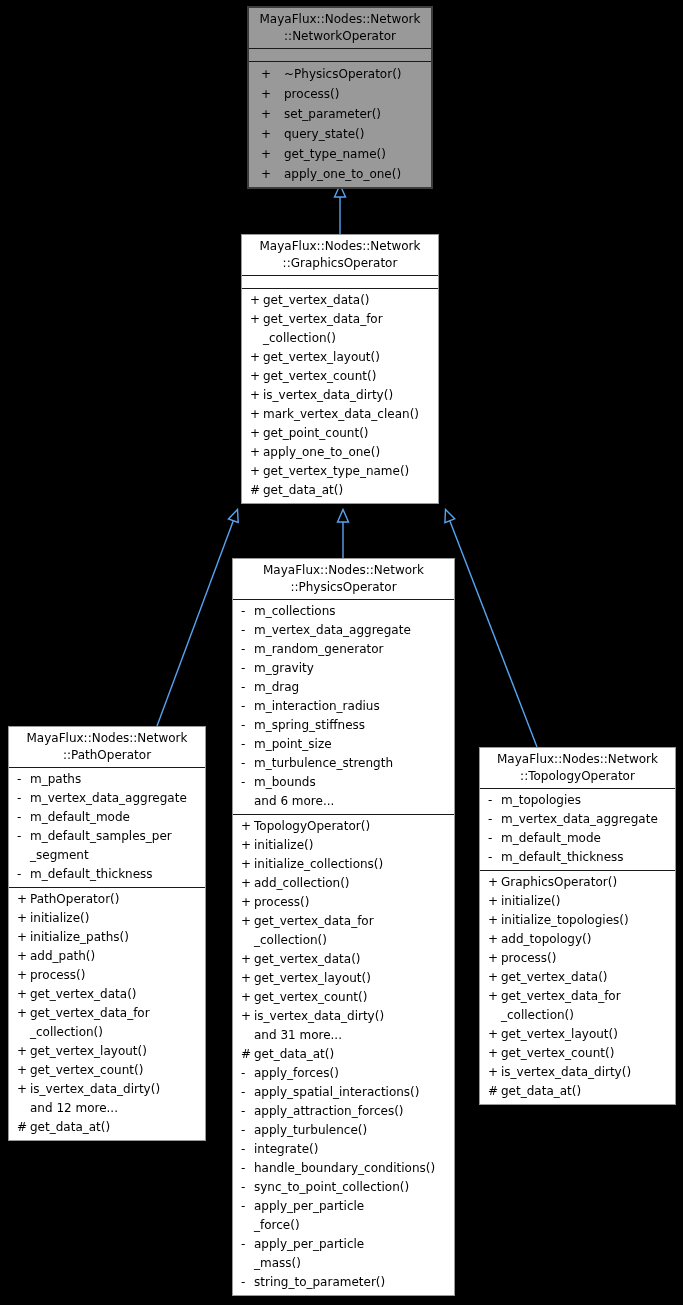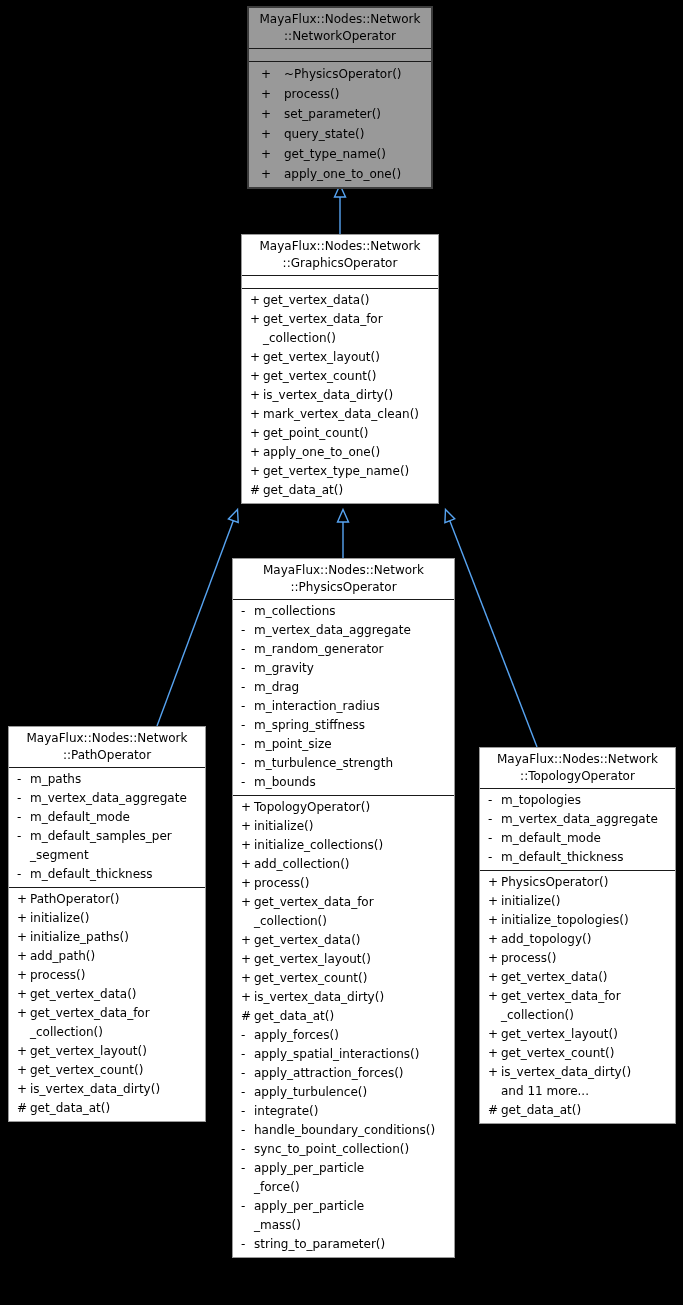--- a/index.html
+++ b/index.html
@@ -262,20 +262,24 @@
         <div class="member-row">
           <span class="pfx">-</span>
           <span class="lbl">m_turbulence_strength</span>
         </div>
 
         <div class="member-row">
           <span class="pfx">-</span>
           <span class="lbl">m_bounds</span>
         </div>
 
+        <div class="member-row">
+          <span class="pfx"></span>
+          <span class="lbl">and 6 more...</span>
+        </div>
       </div>
     <div class="sec methods">
 
         <div class="member-row">
           <span class="pfx">+</span>
           <span class="lbl">TopologyOperator()</span>
         </div>
 
         <div class="member-row">
           <span class="pfx">+</span>
@@ -316,20 +320,24 @@
         <div class="member-row">
           <span class="pfx">+</span>
           <span class="lbl">get_vertex_count()</span>
         </div>
 
         <div class="member-row">
           <span class="pfx">+</span>
           <span class="lbl">is_vertex_data_dirty()</span>
         </div>
 
+        <div class="member-row">
+          <span class="pfx"></span>
+          <span class="lbl">and 31 more...</span>
+        </div>
 
         <div class="member-row">
           <span class="pfx">#</span>
           <span class="lbl">get_data_at()</span>
         </div>
 
         <div class="member-row">
           <span class="pfx">-</span>
           <span class="lbl">apply_forces()</span>
         </div>
@@ -460,20 +468,24 @@
         <div class="member-row">
           <span class="pfx">+</span>
           <span class="lbl">get_vertex_count()</span>
         </div>
 
         <div class="member-row">
           <span class="pfx">+</span>
           <span class="lbl">is_vertex_data_dirty()</span>
         </div>
 
+        <div class="member-row">
+          <span class="pfx"></span>
+          <span class="lbl">and 12 more...</span>
+        </div>
 
         <div class="member-row">
           <span class="pfx">#</span>
           <span class="lbl">get_data_at()</span>
         </div>
       </div>
   </div>
 
   <div class="uml-box" style="left:479px; top:747px; width:197px;">
     <div class="box-title">MayaFlux::Nodes::Network
@@ -497,21 +509,21 @@
 
         <div class="member-row">
           <span class="pfx">-</span>
           <span class="lbl">m_default_thickness</span>
         </div>
       </div>
     <div class="sec methods">
 
         <div class="member-row">
           <span class="pfx">+</span>
-          <span class="lbl">PhysicsOperator()</span>
+          <span class="lbl">GraphicsOperator()</span>
         </div>
 
         <div class="member-row">
           <span class="pfx">+</span>
           <span class="lbl">initialize()</span>
         </div>
 
         <div class="member-row">
           <span class="pfx">+</span>
           <span class="lbl">initialize_topologies()</span>
@@ -546,24 +558,20 @@
         <div class="member-row">
           <span class="pfx">+</span>
           <span class="lbl">get_vertex_count()</span>
         </div>
 
         <div class="member-row">
           <span class="pfx">+</span>
           <span class="lbl">is_vertex_data_dirty()</span>
         </div>
 
-        <div class="member-row">
-          <span class="pfx"></span>
-          <span class="lbl">and 11 more...</span>
-        </div>
 
         <div class="member-row">
           <span class="pfx">#</span>
           <span class="lbl">get_data_at()</span>
         </div>
       </div>
   </div>
 
 </div>
 

